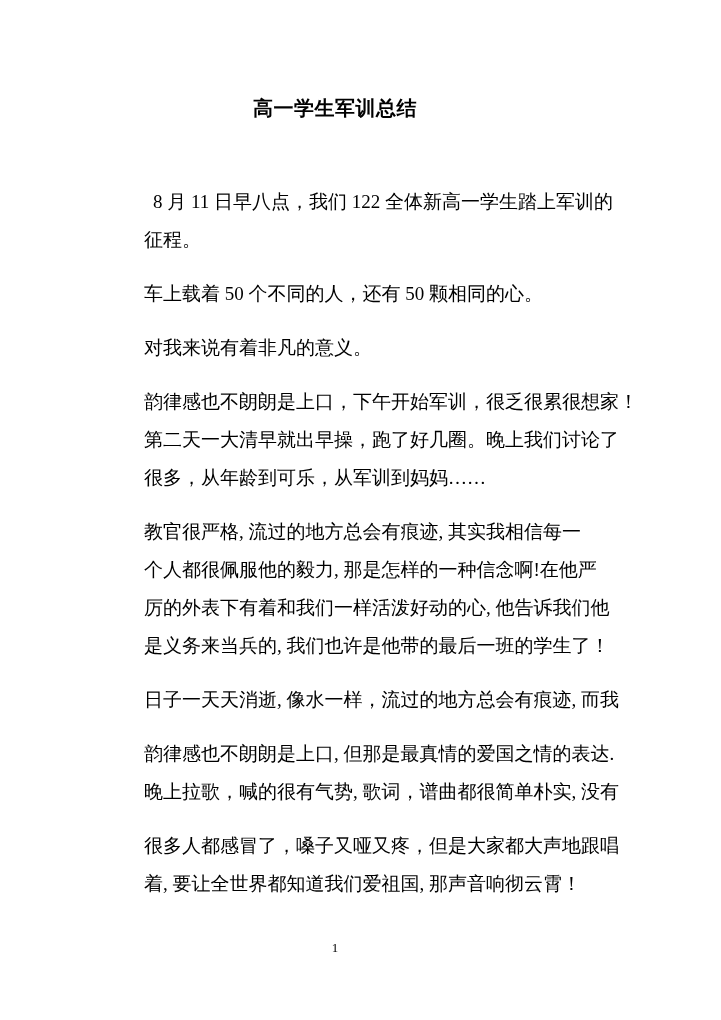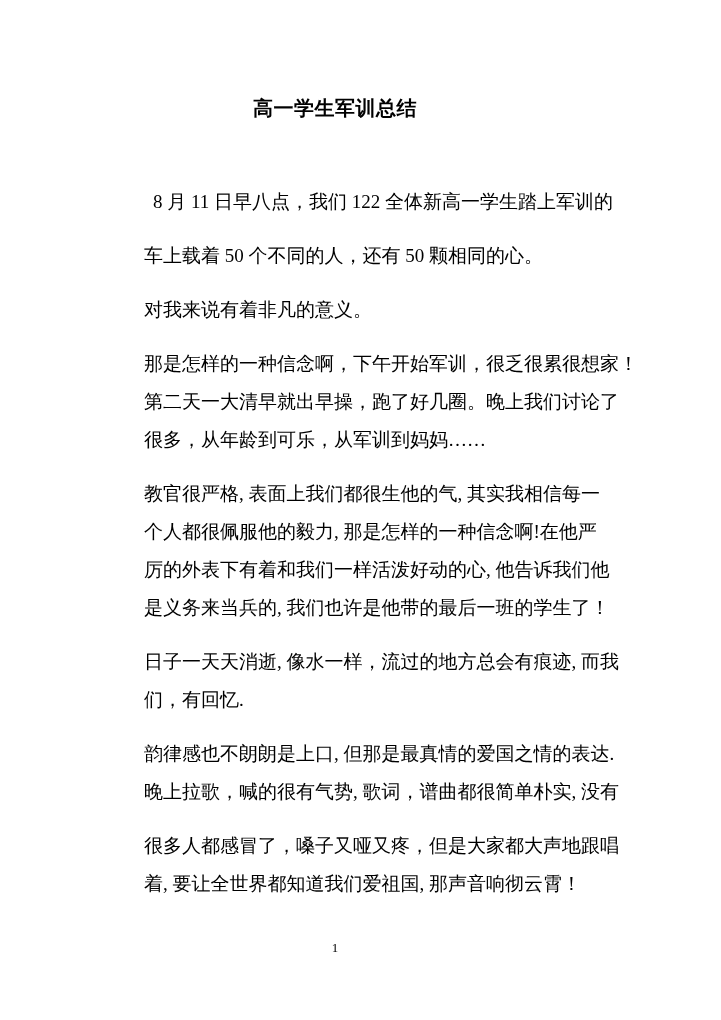--- a/index.html
+++ b/index.html
@@ -59,41 +59,41 @@
 </style>
 </head>
 <body>
 
 <div class="page">
   <div class="doc-title">高一学生军训总结</div>
 
   <div class="doc-body">
       <div class="para">
         <div class="line indent">8 月 11 日早八点，我们 122 全体新高一学生踏上军训的</div>
+        <div class="line">征程。</div>
       </div>
       <div class="para">
         <div class="line">车上载着 50 个不同的人，还有 50 颗相同的心。</div>
       </div>
       <div class="para">
         <div class="line">对我来说有着非凡的意义。</div>
       </div>
       <div class="para">
-        <div class="line">那是怎样的一种信念啊，下午开始军训，很乏很累很想家！</div>
+        <div class="line">韵律感也不朗朗是上口，下午开始军训，很乏很累很想家！</div>
         <div class="line">第二天一大清早就出早操，跑了好几圈。晚上我们讨论了</div>
         <div class="line">很多，从年龄到可乐，从军训到妈妈……</div>
       </div>
       <div class="para">
-        <div class="line">教官很严格, 表面上我们都很生他的气, 其实我相信每一</div>
+        <div class="line">教官很严格, 流过的地方总会有痕迹, 其实我相信每一</div>
         <div class="line">个人都很佩服他的毅力, 那是怎样的一种信念啊!在他严</div>
         <div class="line">厉的外表下有着和我们一样活泼好动的心, 他告诉我们他</div>
         <div class="line">是义务来当兵的, 我们也许是他带的最后一班的学生了！</div>
       </div>
       <div class="para">
         <div class="line">日子一天天消逝, 像水一样，流过的地方总会有痕迹, 而我</div>
-        <div class="line">们，有回忆.</div>
       </div>
       <div class="para">
         <div class="line">韵律感也不朗朗是上口, 但那是最真情的爱国之情的表达.</div>
         <div class="line">晚上拉歌，喊的很有气势, 歌词，谱曲都很简单朴实, 没有</div>
       </div>
       <div class="para">
         <div class="line">很多人都感冒了，嗓子又哑又疼，但是大家都大声地跟唱</div>
         <div class="line">着, 要让全世界都知道我们爱祖国, 那声音响彻云霄！</div>
       </div>
     </div>

